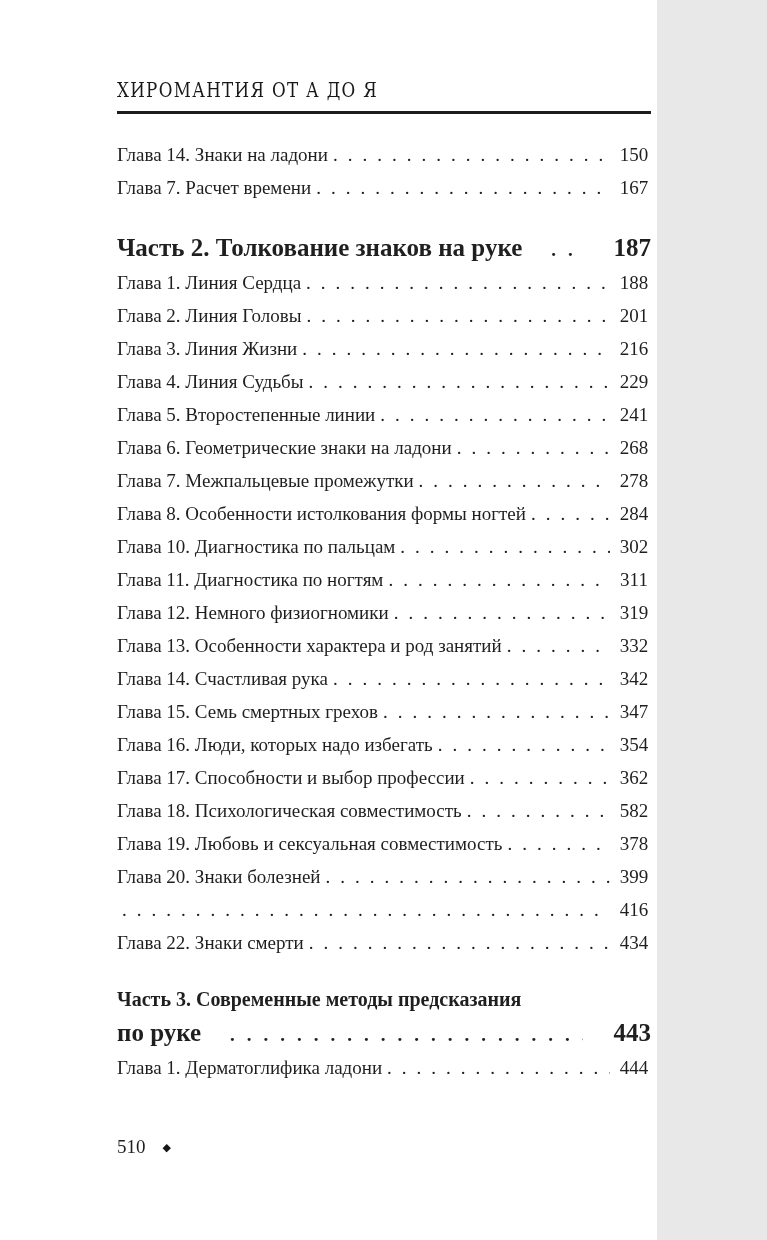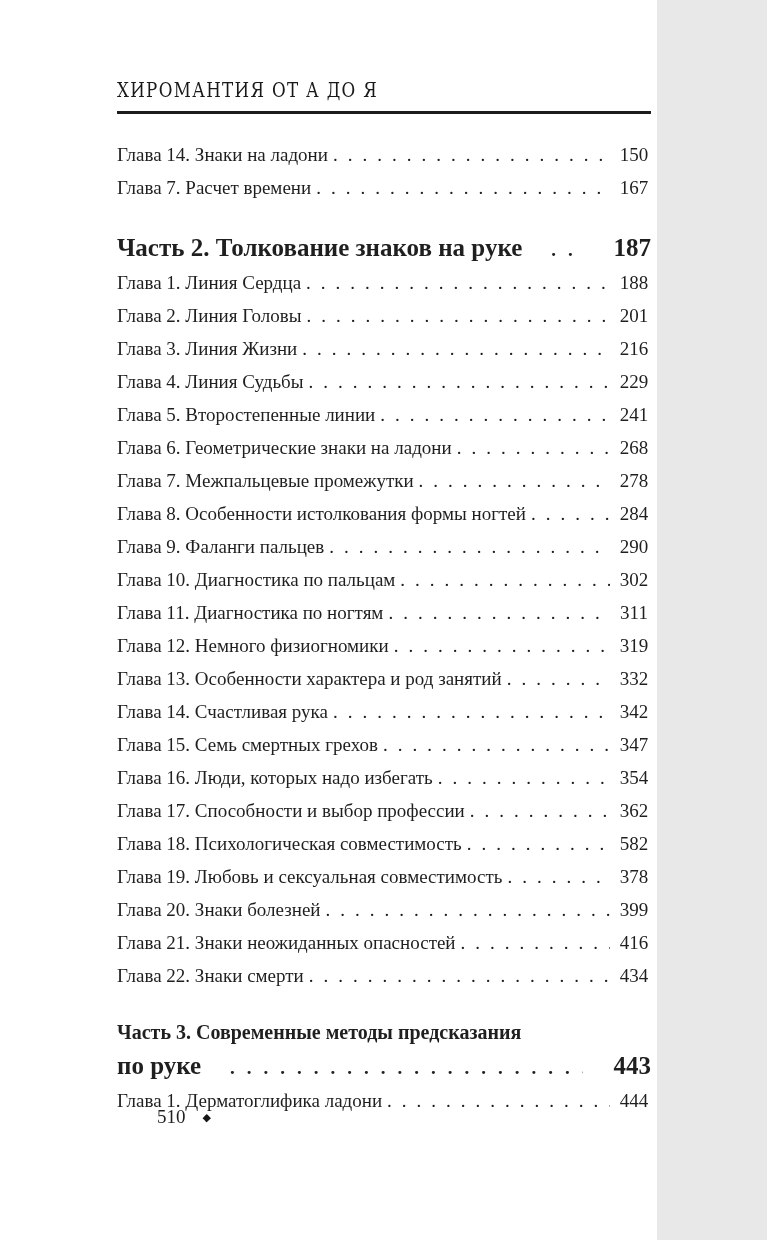--- a/index.html
+++ b/index.html
@@ -69,25 +69,24 @@
   .toc-entry.part .toc-dots::after { letter-spacing: 12px; }
   .toc-page {
     flex: 0 0 auto;
     min-width: 34px;
     text-align: center;
     white-space: nowrap;
   }
   .footer {
     position: absolute;
     left: 117px;
-    top: 1106px;
+    top: 1136px;
     font-size: 19px;
     display: flex;
     align-items: center;
-    margin-left: 40px;
   }
   .footer .diamond {
     font-size: 11px;
     margin-left: 17px;
     color: #161616;
   }
 </style>
 </head>
 <body>
 
@@ -190,28 +189,20 @@
 
   <div class="toc-entry">
 
     <div class="toc-row">
       <span class="toc-label">Глава 8. Особенности истолкования формы ногтей</span>
       <span class="toc-dots"></span>
       <span class="toc-page">284</span>
     </div>
   </div>
 
-  <div class="toc-entry">
-
-    <div class="toc-row">
-      <span class="toc-label">Глава 9. Фаланги пальцев</span>
-      <span class="toc-dots"></span>
-      <span class="toc-page">290</span>
-    </div>
-  </div>
 
   <div class="toc-entry">
 
     <div class="toc-row">
       <span class="toc-label">Глава 10. Диагностика по пальцам</span>
       <span class="toc-dots"></span>
       <span class="toc-page">302</span>
     </div>
   </div>
 
@@ -301,21 +292,20 @@
     <div class="toc-row">
       <span class="toc-label">Глава 20. Знаки болезней</span>
       <span class="toc-dots"></span>
       <span class="toc-page">399</span>
     </div>
   </div>
 
   <div class="toc-entry">
 
     <div class="toc-row">
-      <span class="toc-label">Глава 21. Знаки неожиданных опасностей</span>
       <span class="toc-dots"></span>
       <span class="toc-page">416</span>
     </div>
   </div>
 
   <div class="toc-entry">
 
     <div class="toc-row">
       <span class="toc-label">Глава 22. Знаки смерти</span>
       <span class="toc-dots"></span>

